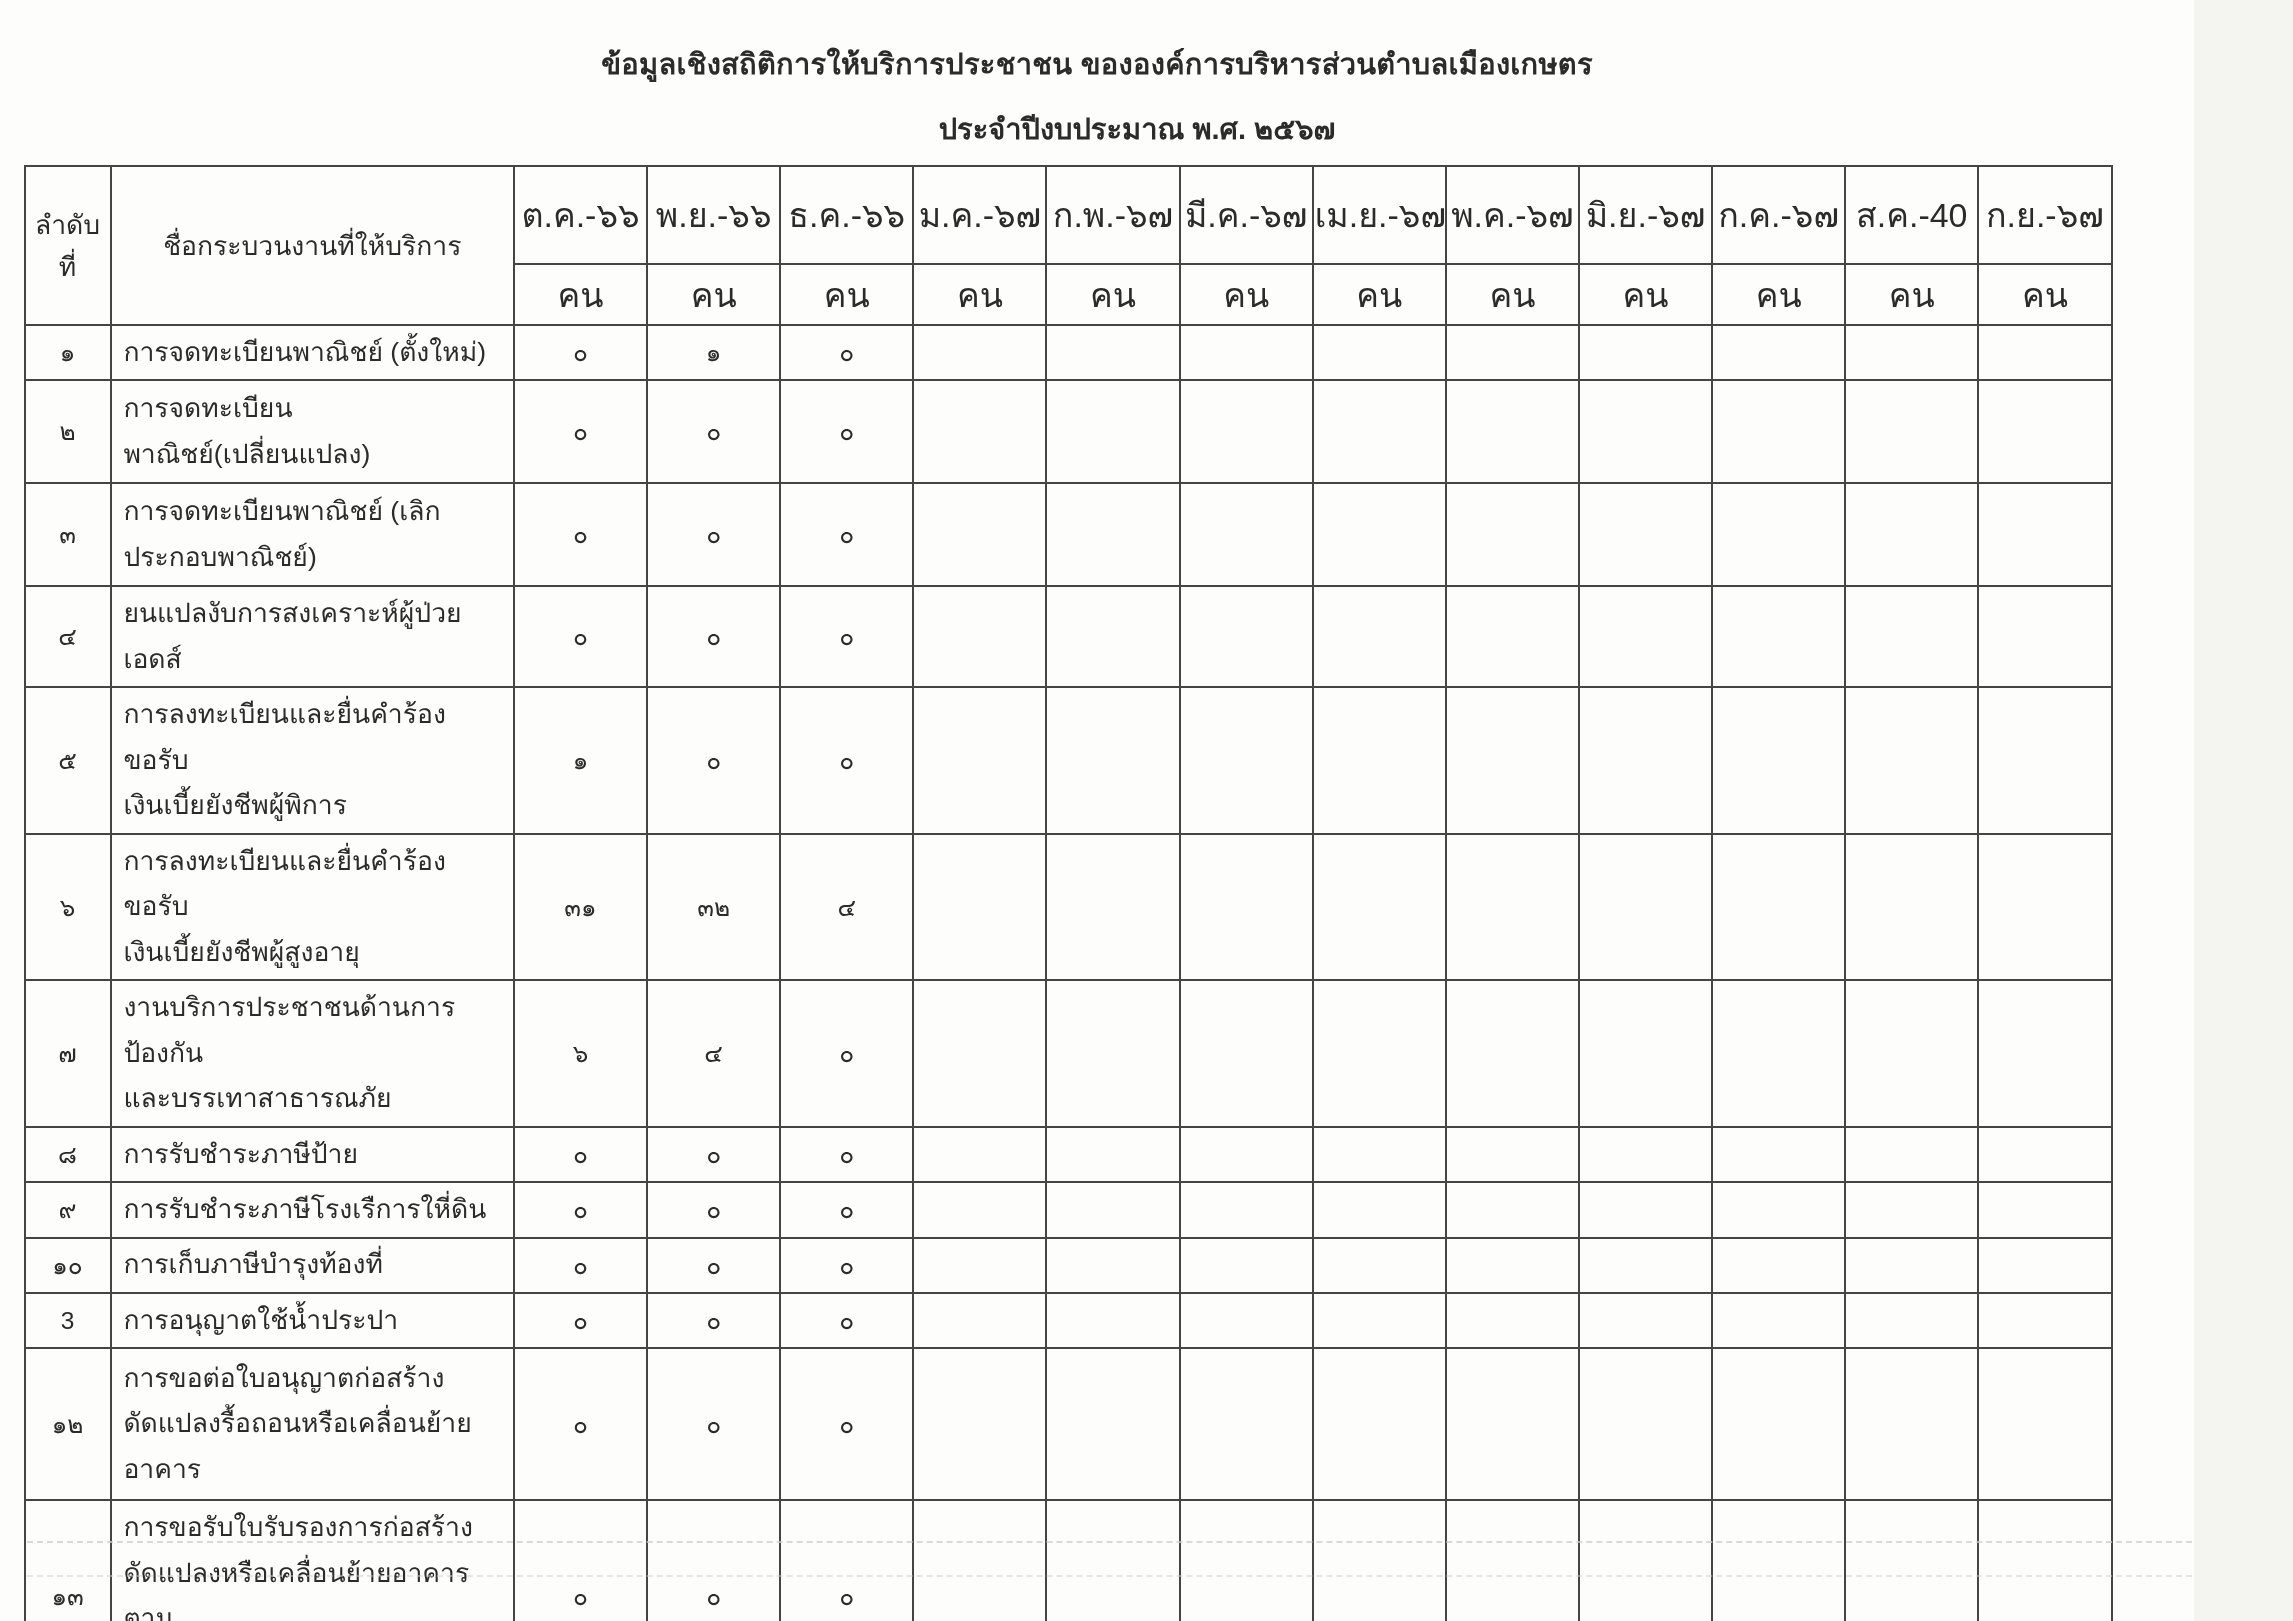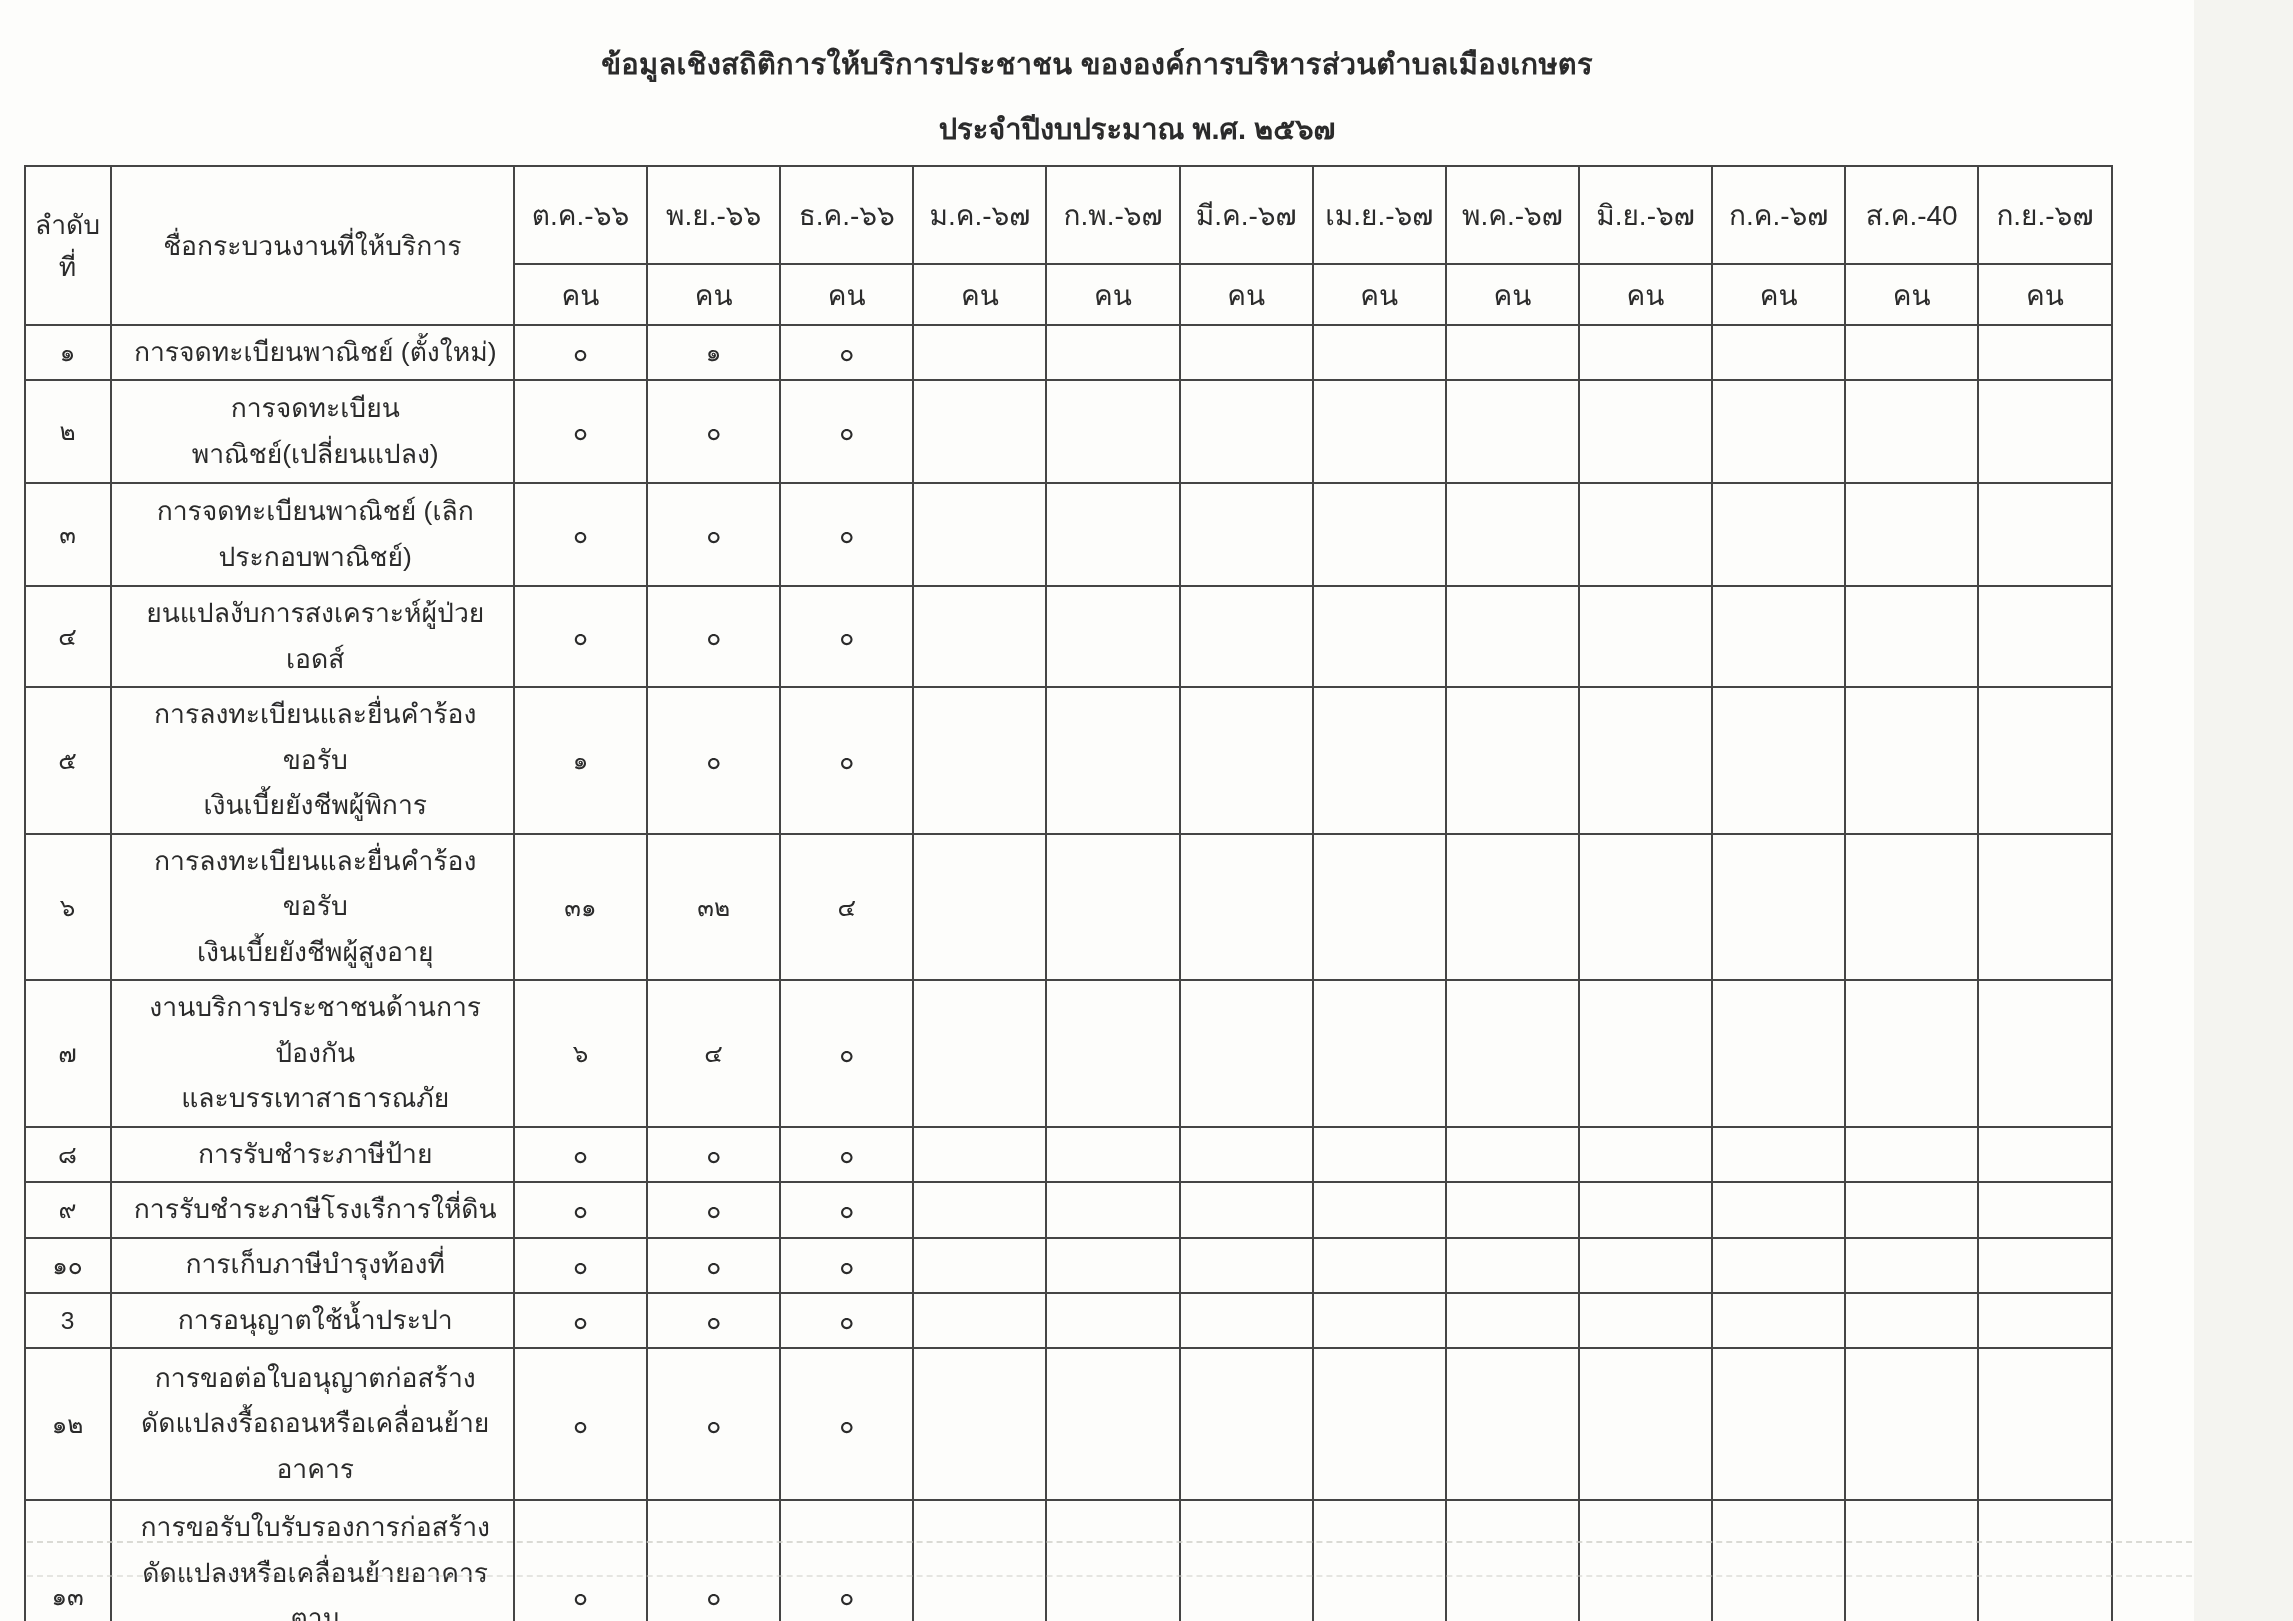--- a/index.html
+++ b/index.html
@@ -41,26 +41,26 @@
     border:2px solid var(--border);
     font-weight:400;
     color:var(--ink);
     overflow:hidden;
   }
   col.c-idx{width:86px;}
   col.c-name{width:403px;}
   col.c-m{width:133px;}
   thead tr.hr1{height:98px;}
   thead tr.hr2{height:61px;}
-  thead th{font-size:28px;text-align:center;vertical-align:middle;}
+  thead th{font-size:34px;text-align:center;vertical-align:middle;}
   th.corner{font-size:26.5px;}
   tbody td{vertical-align:middle;}
   td.idx{text-align:center;font-size:24.5px;}
   td.svc{
-    text-align:center;
+    text-align:left;
     font-size:26.5px;
     line-height:1.72;
     padding:3.9px 5.9px 3.9px 11.8px;
     white-space:pre-line;
   }
   td.val{text-align:center;font-size:24.5px;}
   
   tbody tr{height:49px;}
   tbody tr:nth-child(1){height:44px;}
   tbody tr:nth-child(2){height:103px;}

